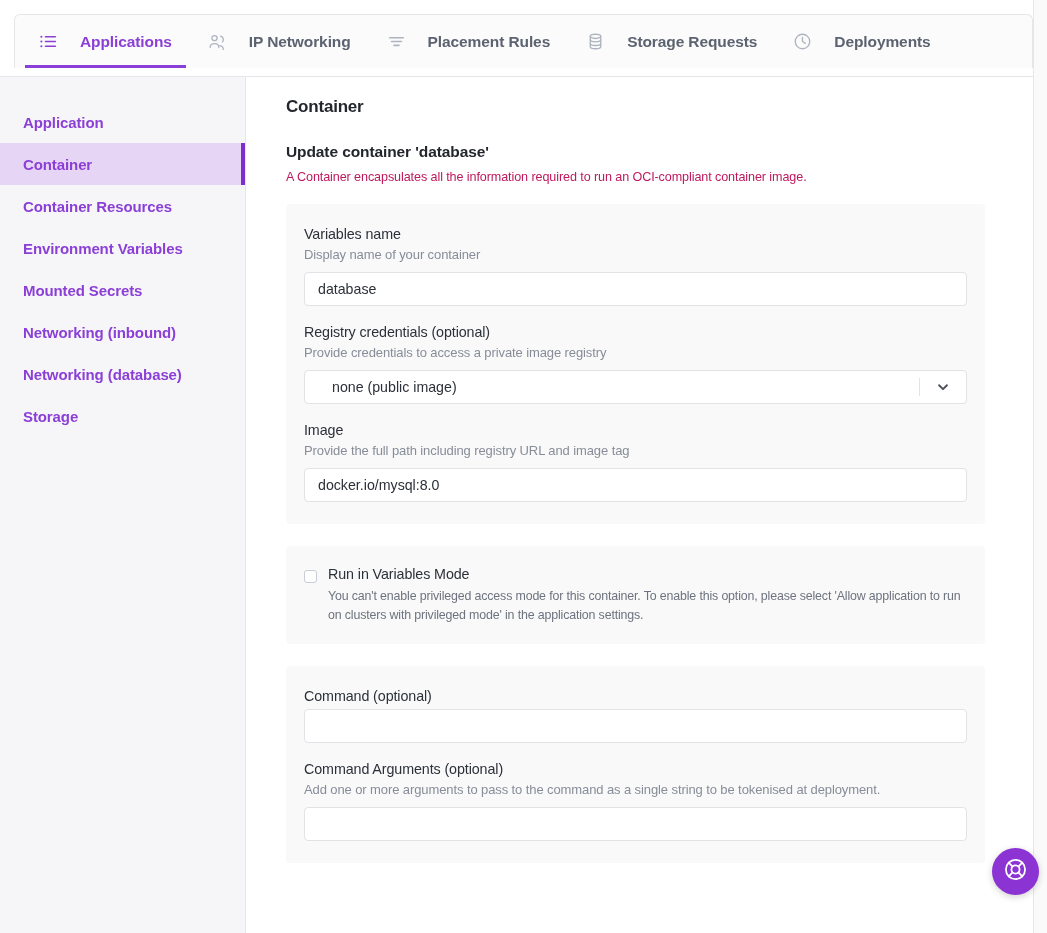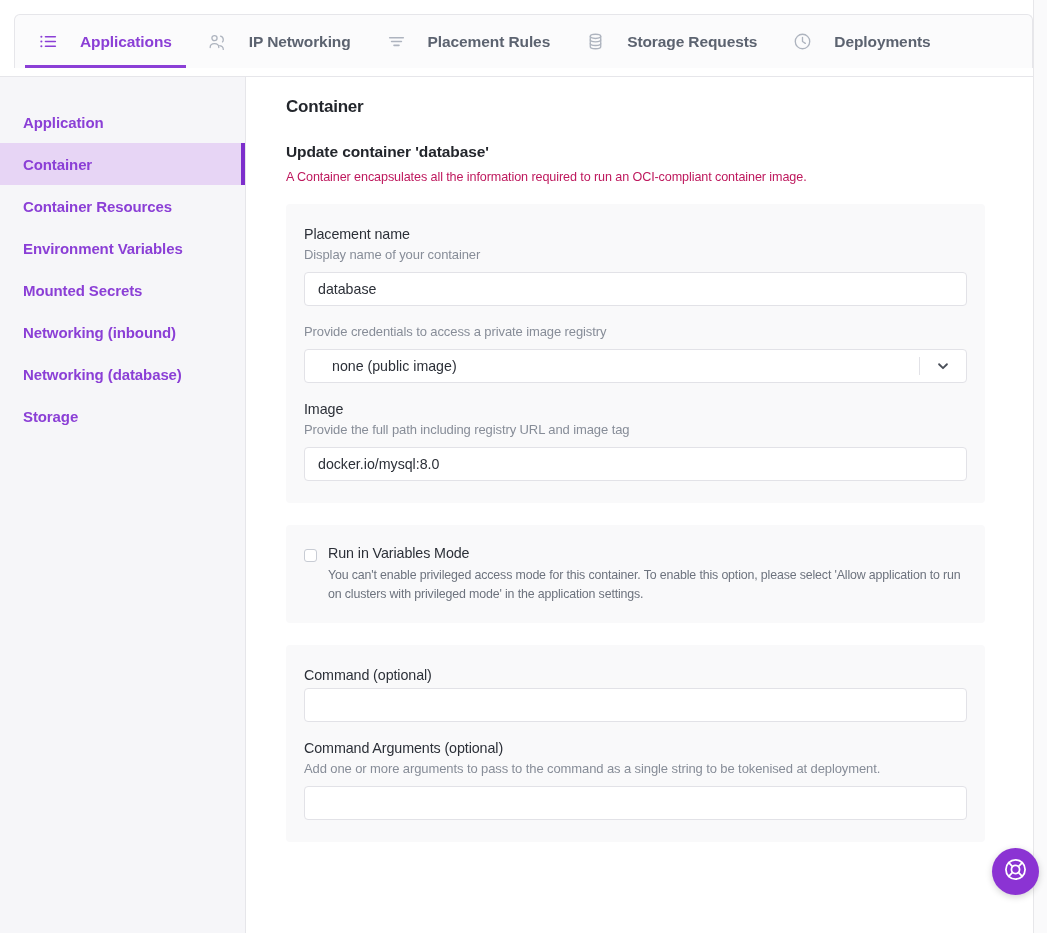--- a/index.html
+++ b/index.html
@@ -353,26 +353,27 @@
     <main class="main">
 
       <div class="page-title">Container</div>
 
       <div class="section-title">Update container 'database'</div>
       <div class="section-sub">A Container encapsulates all the information required to run an OCI-compliant container image.</div>
 
       <section class="card">
 
         <div class="field">
-          <div class="f-label">Placement name</div>
+          <div class="f-label">Variables name</div>
           <div class="f-help">Display name of your container</div>
           <input class="f-input" type="text" value="database" style="">
         </div>
 
         <div class="field">
+          <div class="f-label">Registry credentials (optional)</div>
           <div class="f-help">Provide credentials to access a private image registry</div>
           <div class="f-select">
             <span>none (public image)</span>
             <span class="sel-divider"></span>
             <span class="chev">
               <svg width="14" height="14" viewBox="0 0 16 16" fill="none" stroke="#4a4f59" stroke-width="2.1" stroke-linecap="round" stroke-linejoin="round">
                 <path d="M3.5 6L8 10.5 12.5 6"></path>
               </svg>
             </span>
           </div>

